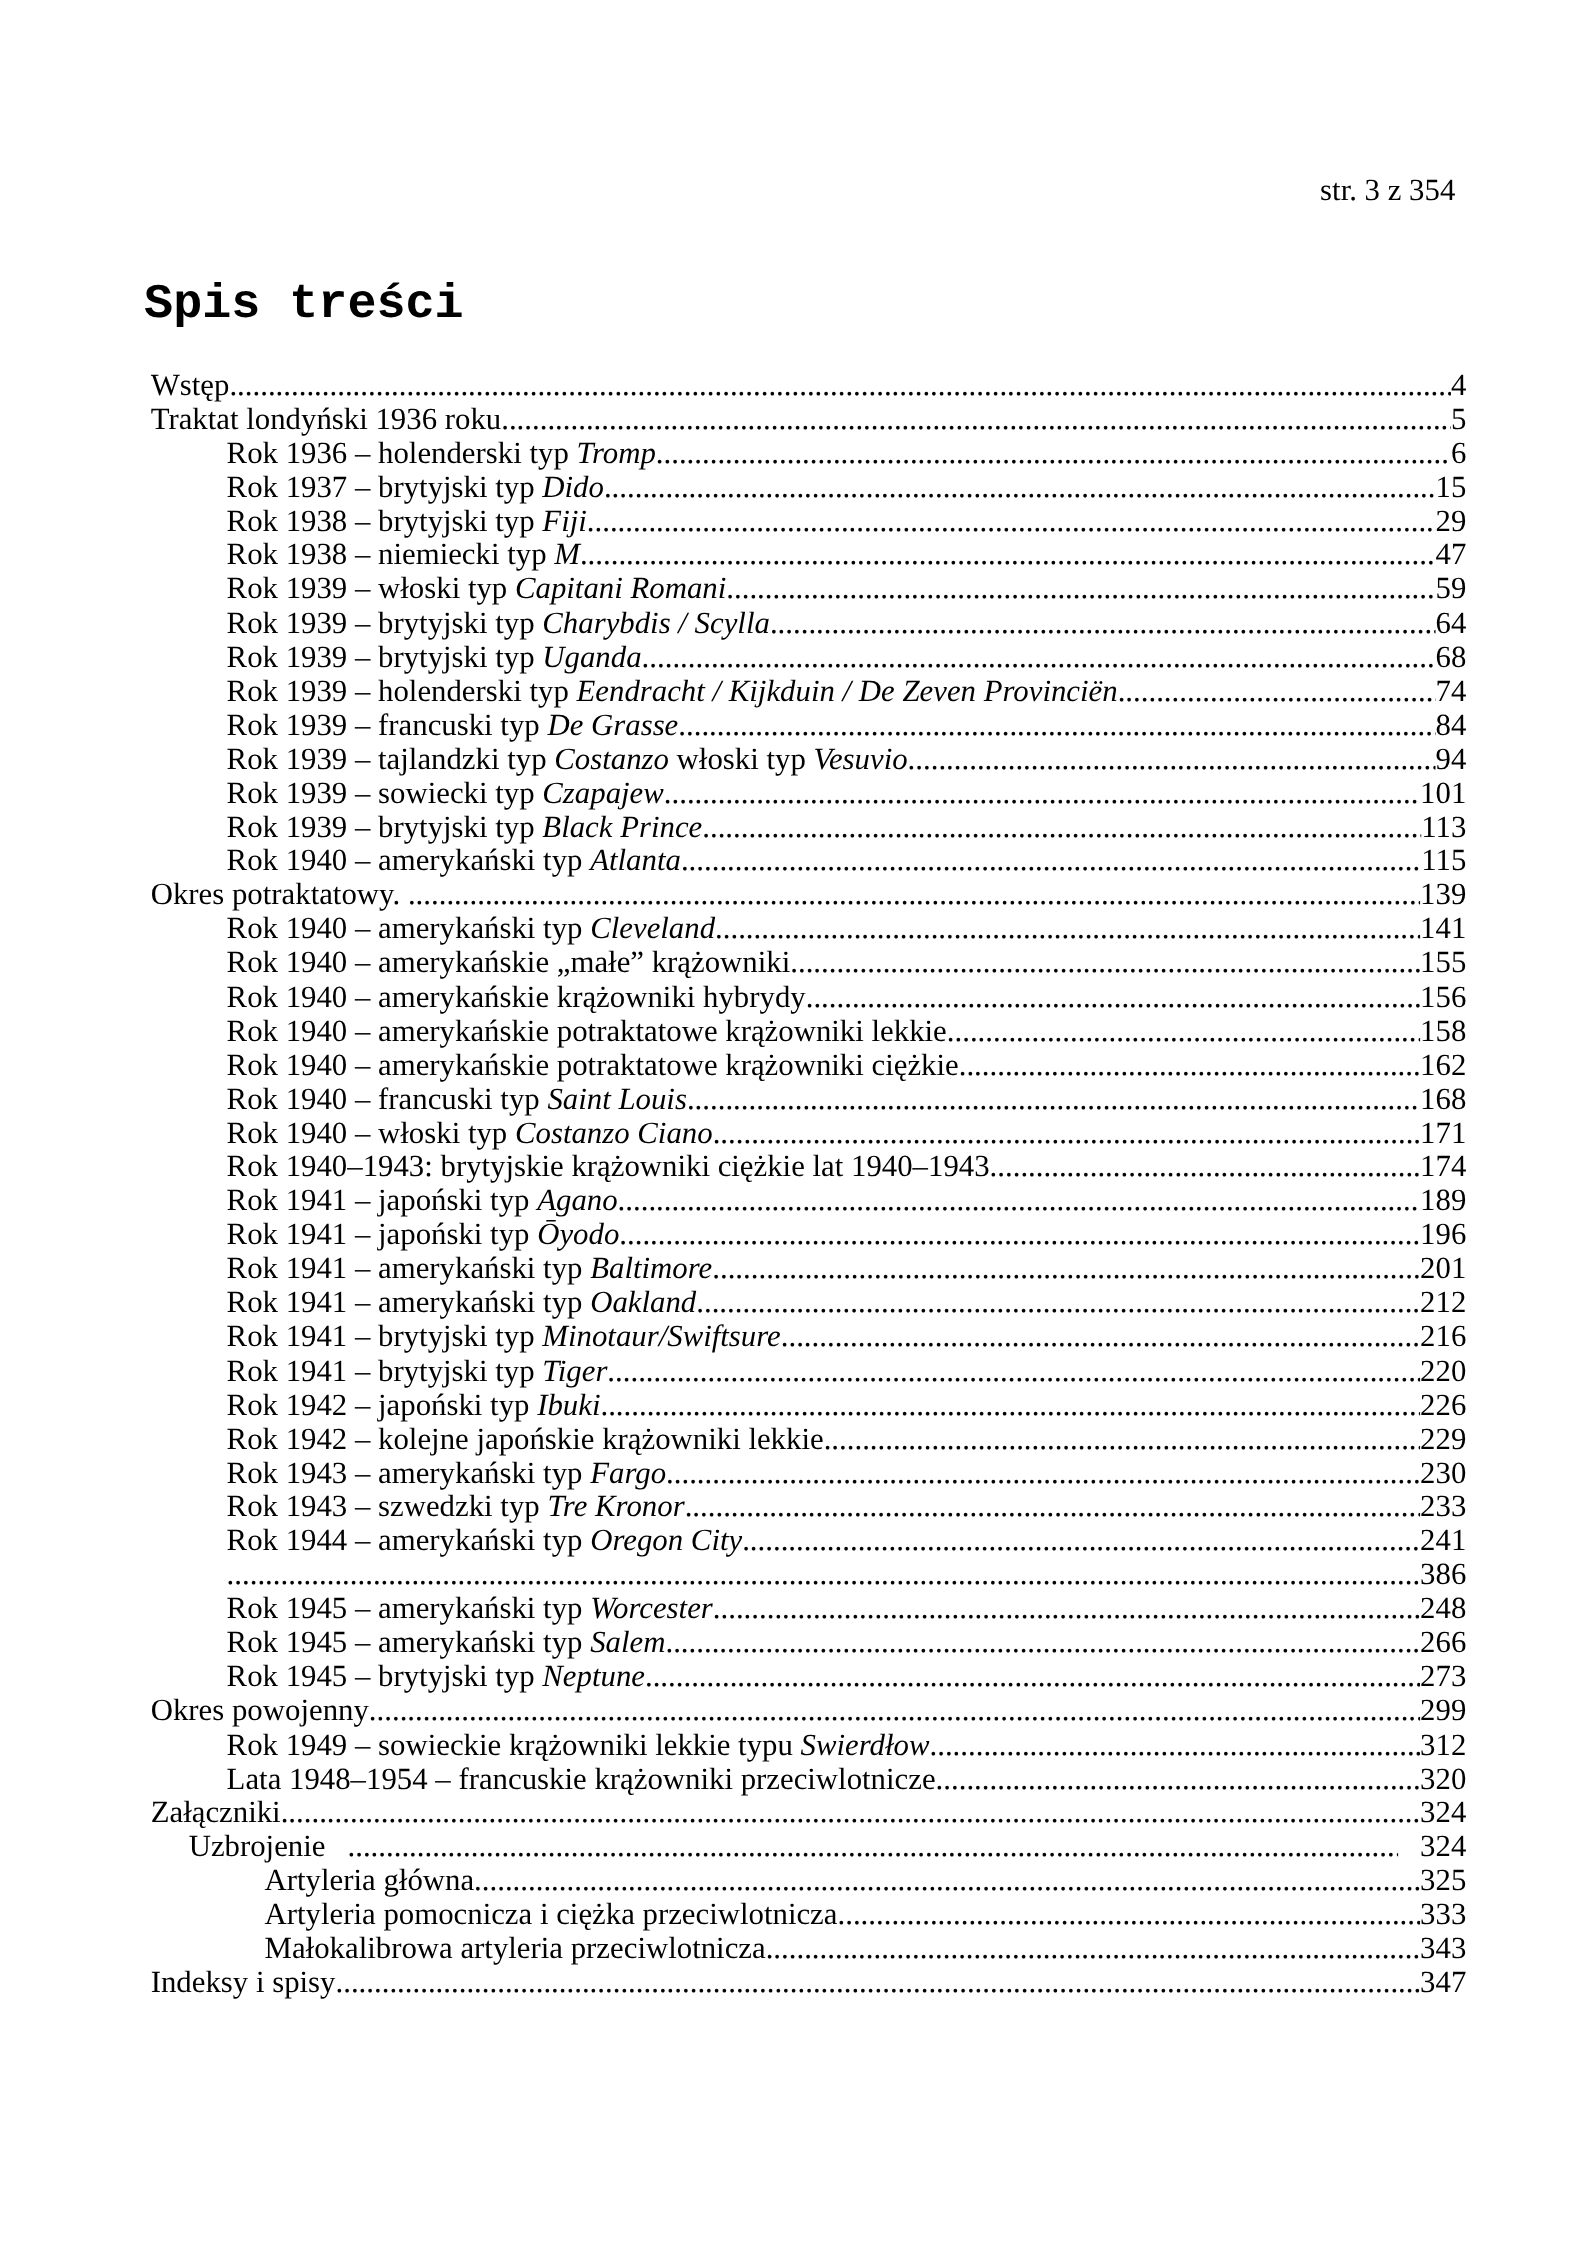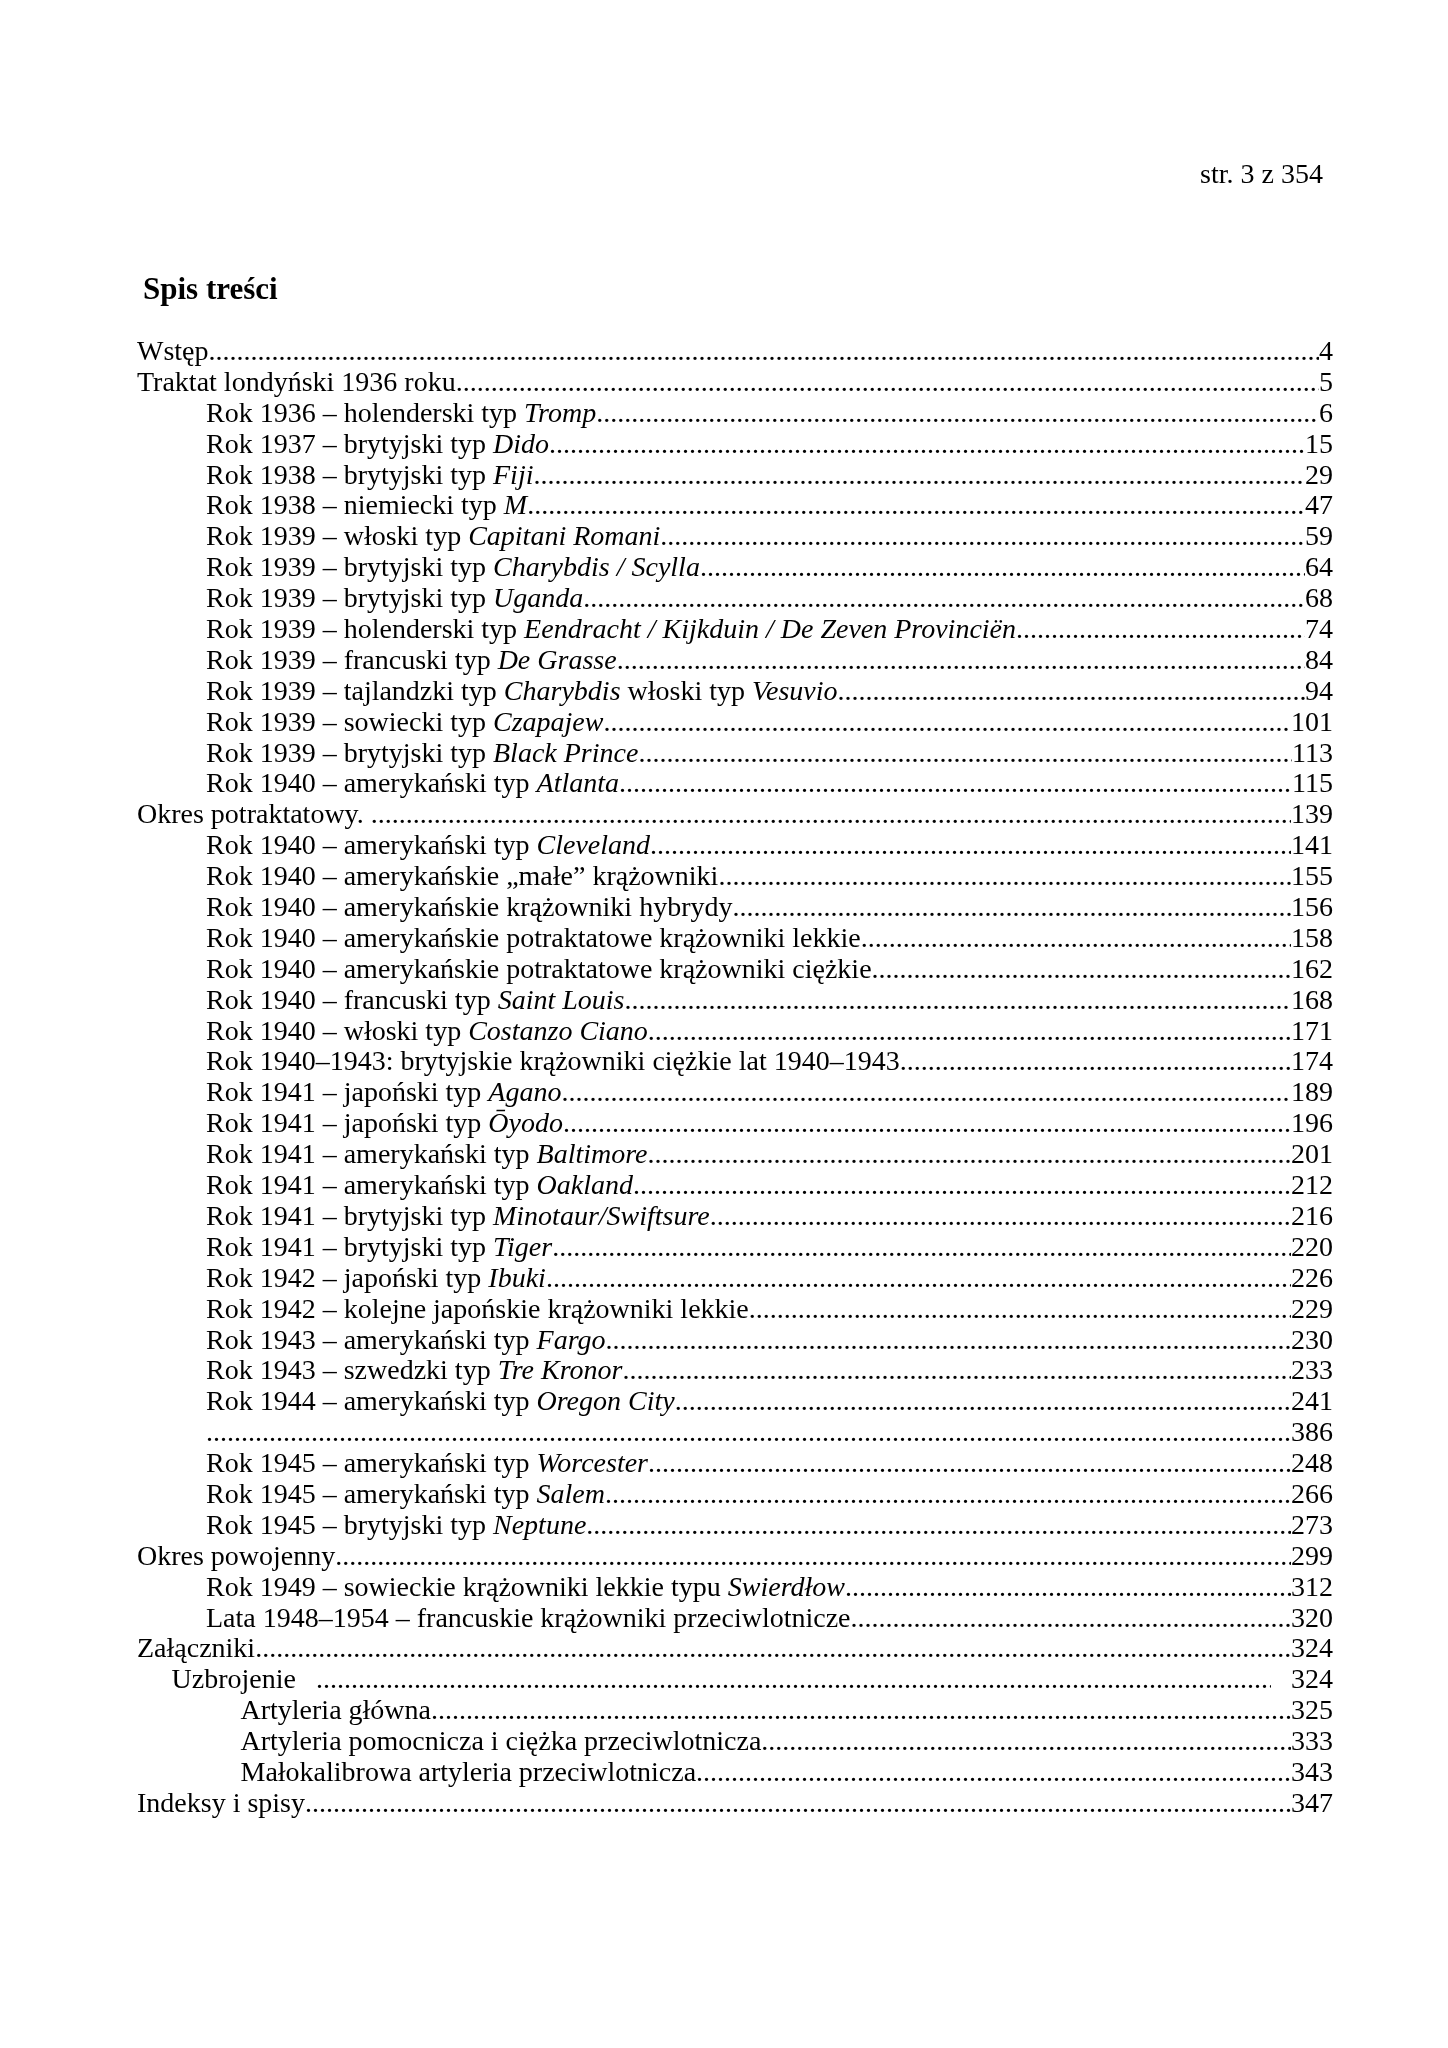--- a/index.html
+++ b/index.html
@@ -16,23 +16,24 @@
   }
   .page-header {
     position: absolute;
     top: 158px; right: 125px;
     font-size: 28px; line-height: 31px;
     white-space: pre;
   }
   .title {
     position: absolute;
     top: 250px; left: 127px;
-    margin: 16px;
-    font-size: 31px; font-weight: 700;
+    margin: 4px;
+    font-size: 44px; font-weight: 700;
     line-height: 46px;
+    font-family: Liberation Mono, monospace;
   }
   .toc {
     position: absolute;
     top: 336px; left: 137px;
     width: 1196px;
   }
   .row {
     display: flex;
     align-items: baseline;
     font-size: 28px;
@@ -114,21 +115,21 @@
         <span class="label"><span class="t">Rok 1939 – holenderski typ </span><span class="i">Eendracht / Kijkduin / De Zeven Provinciën</span></span>
         <span class="dots"></span>
         <span class="num">74</span>
       </div>
       <div class="row lvl2">
         <span class="label"><span class="t">Rok 1939 – francuski typ </span><span class="i">De Grasse</span></span>
         <span class="dots"></span>
         <span class="num">84</span>
       </div>
       <div class="row lvl2">
-        <span class="label"><span class="t">Rok 1939 – tajlandzki typ </span><span class="i">Charybdis</span><span class="t"> włoski typ </span><span class="i">Vesuvio</span></span>
+        <span class="label"><span class="t">Rok 1939 – tajlandzki typ </span><span class="i">Costanzo</span><span class="t"> włoski typ </span><span class="i">Vesuvio</span></span>
         <span class="dots"></span>
         <span class="num">94</span>
       </div>
       <div class="row lvl2">
         <span class="label"><span class="t">Rok 1939 – sowiecki typ </span><span class="i">Czapajew</span></span>
         <span class="dots"></span>
         <span class="num">101</span>
       </div>
       <div class="row lvl2">
         <span class="label"><span class="t">Rok 1939 – brytyjski typ </span><span class="i">Black Prince</span></span>

